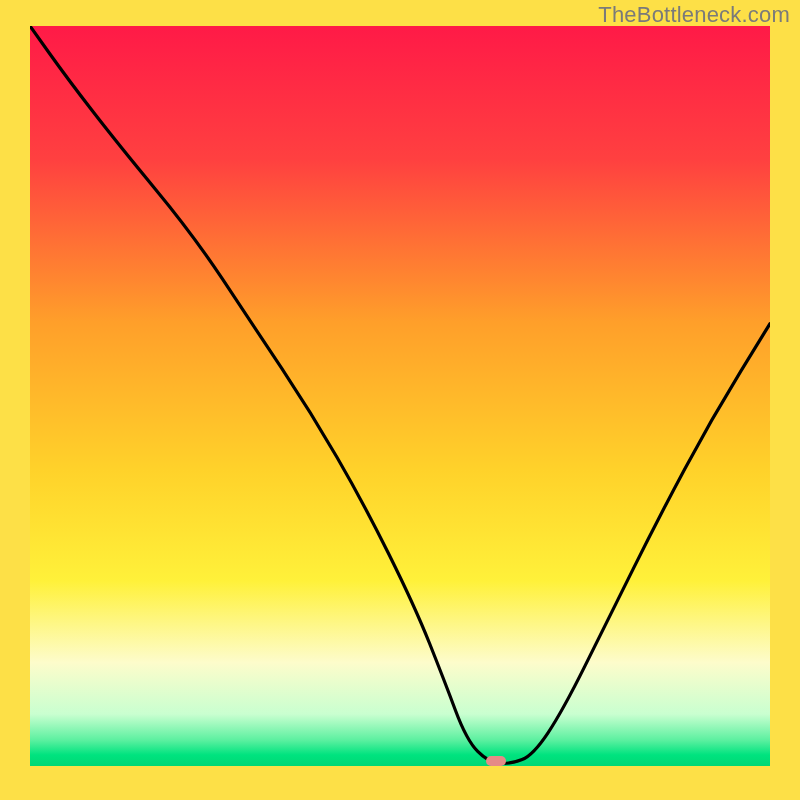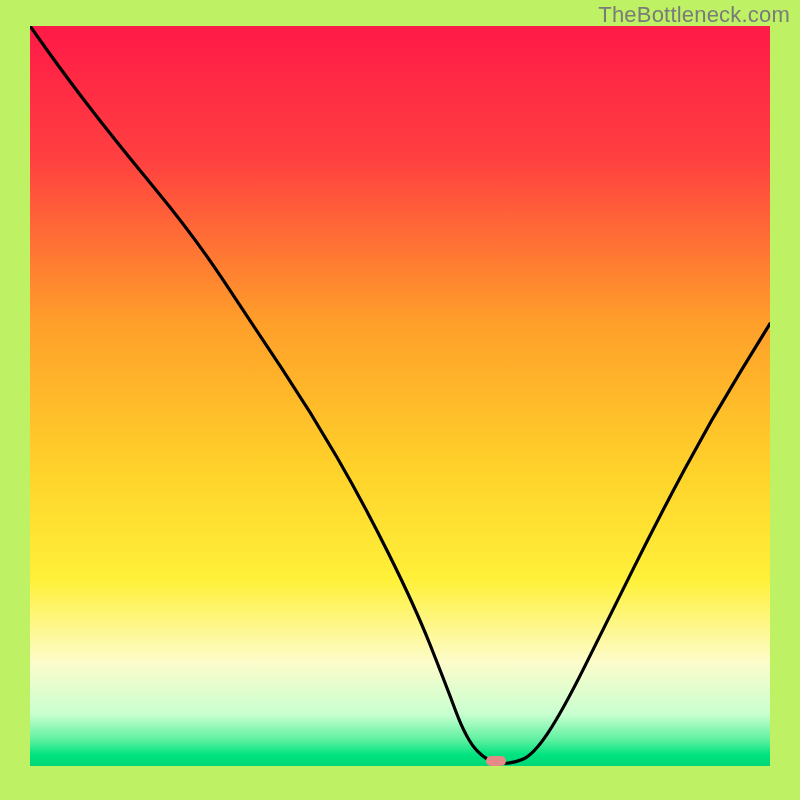--- a/index.html
+++ b/index.html
@@ -7,21 +7,21 @@
     padding: 0;
     width: 800px;
     height: 800px;
     background: #000;
     font-family: Arial, Helvetica, sans-serif;
   }
   .stage {
     position: relative;
     width: 800px;
     height: 800px;
-    background: #bef264;
+    background: #fde047;
     text-align: center;
   }
   .watermark {
     position: absolute;
     top: 2px;
     right: 10px;
     color: #7a7a7a;
     font-size: 22px;
     font-weight: 500;
     letter-spacing: 0.2px;

